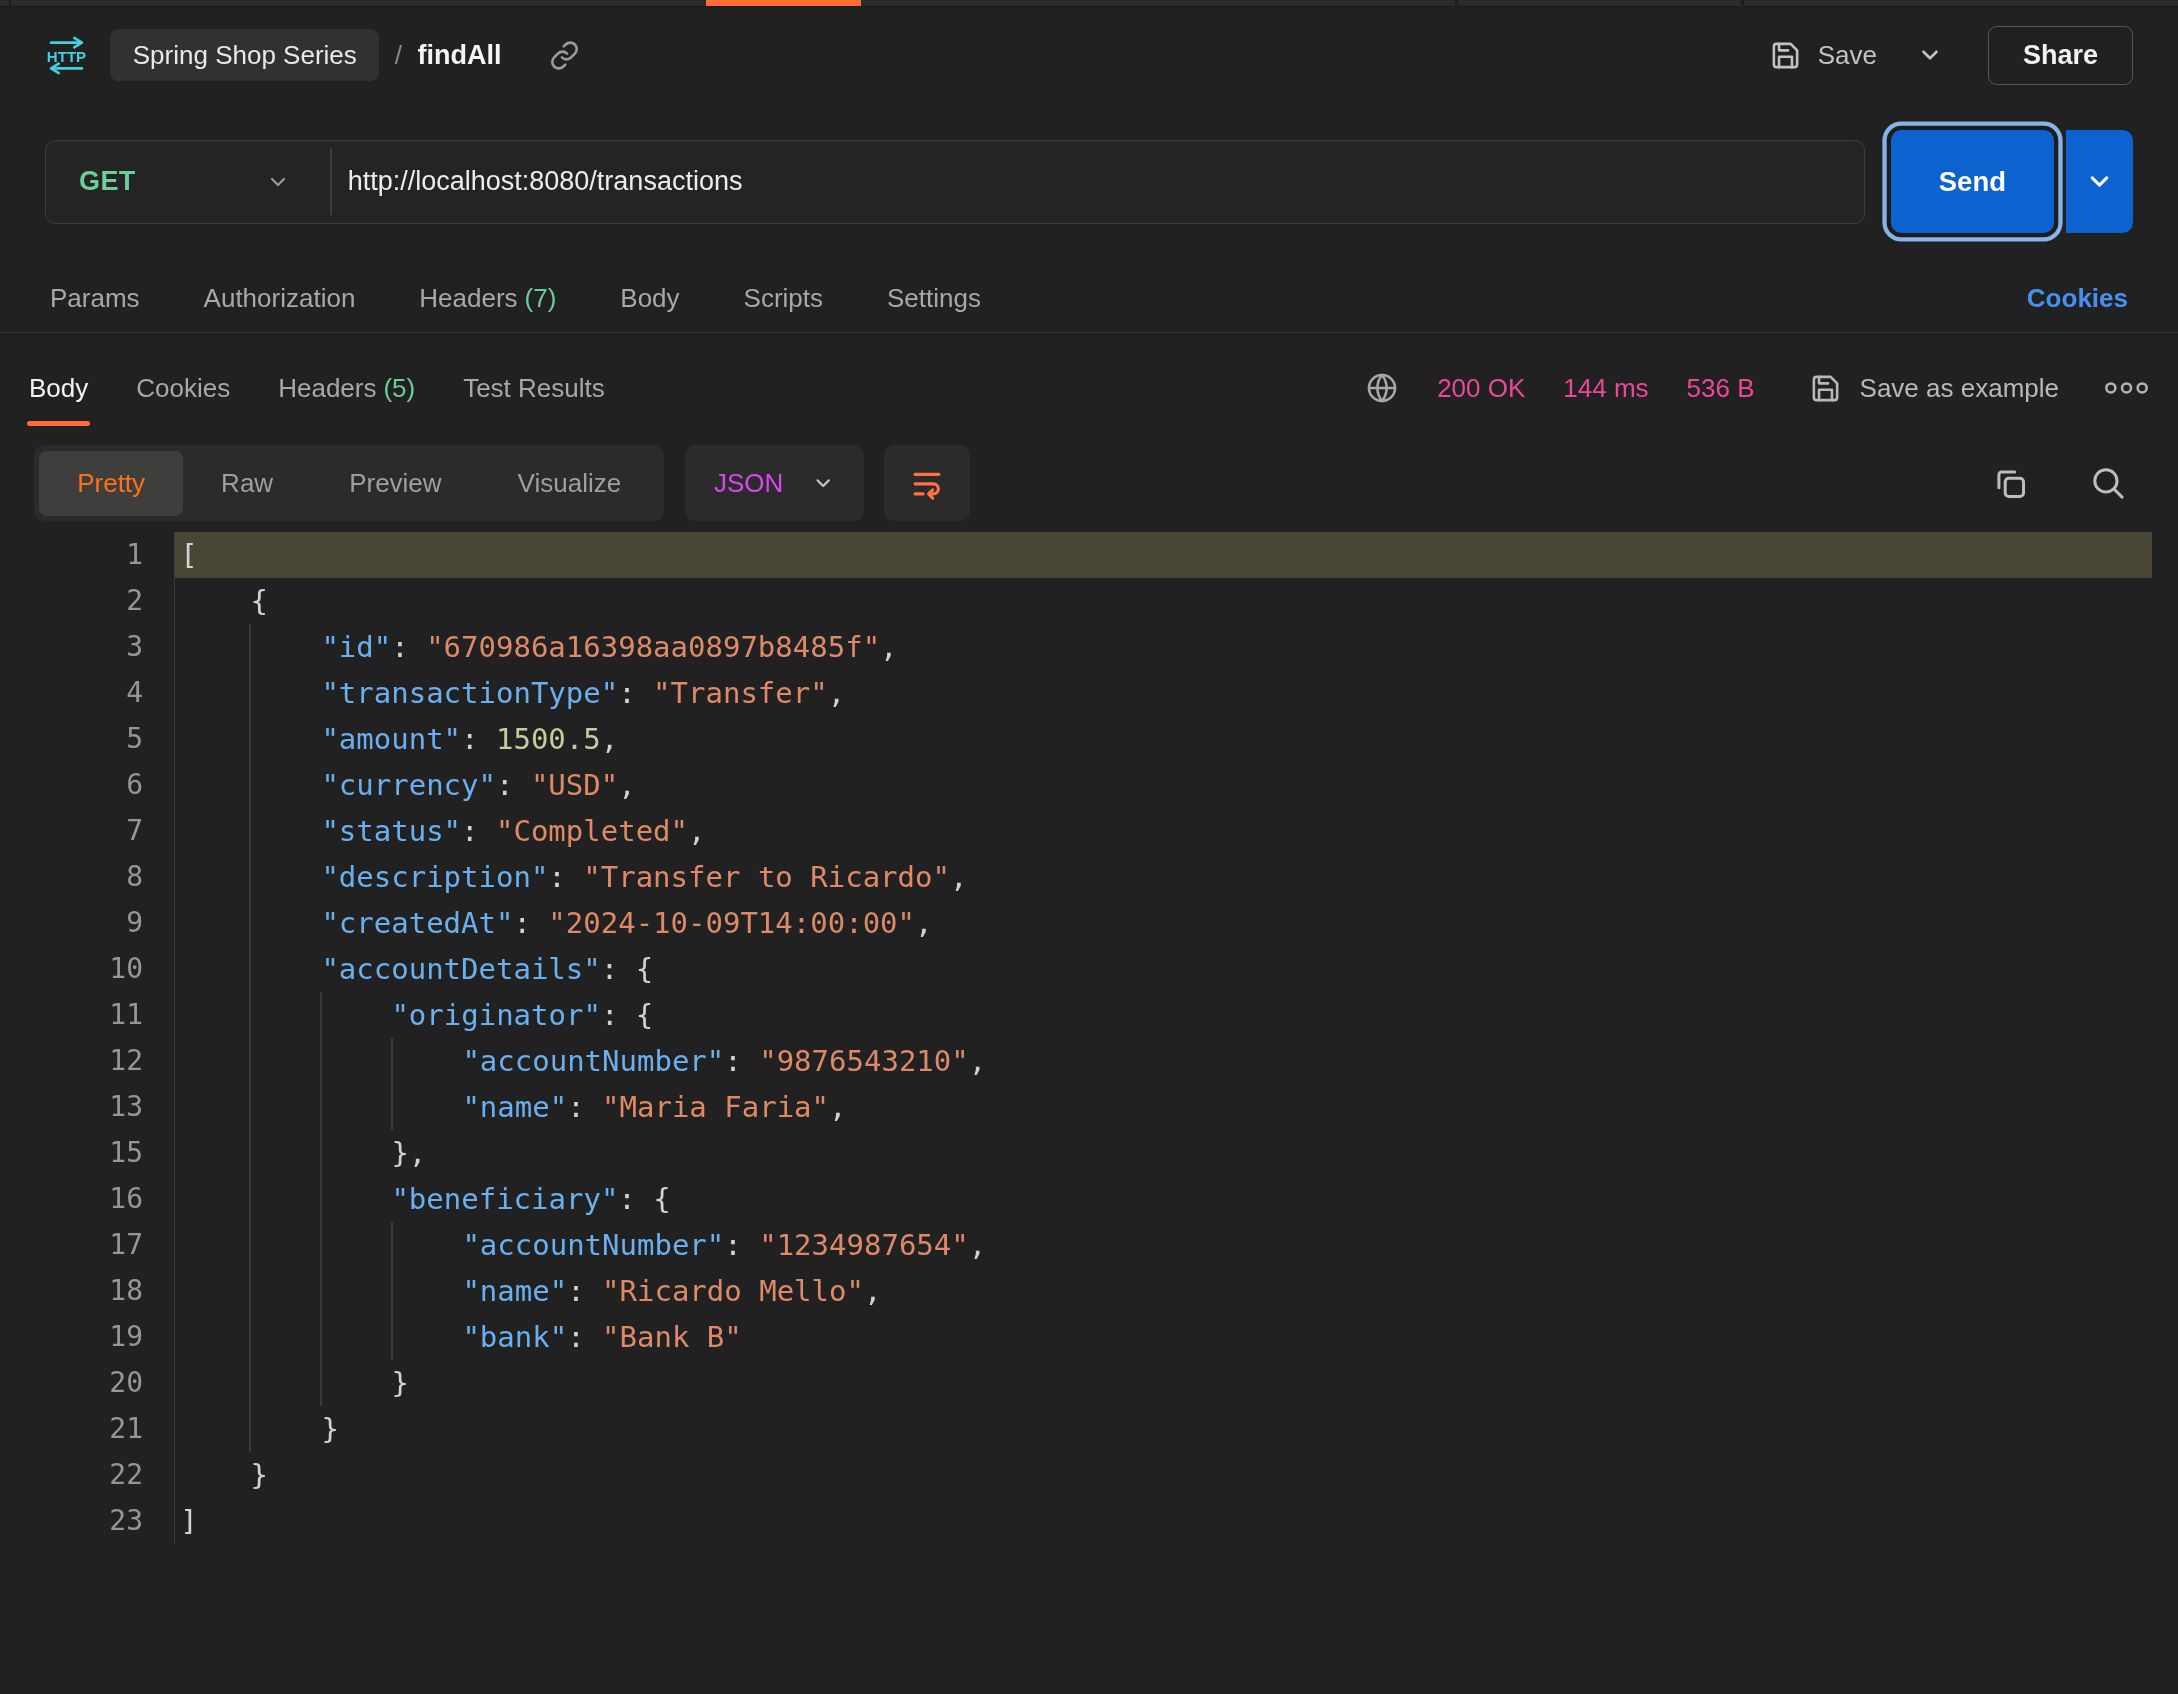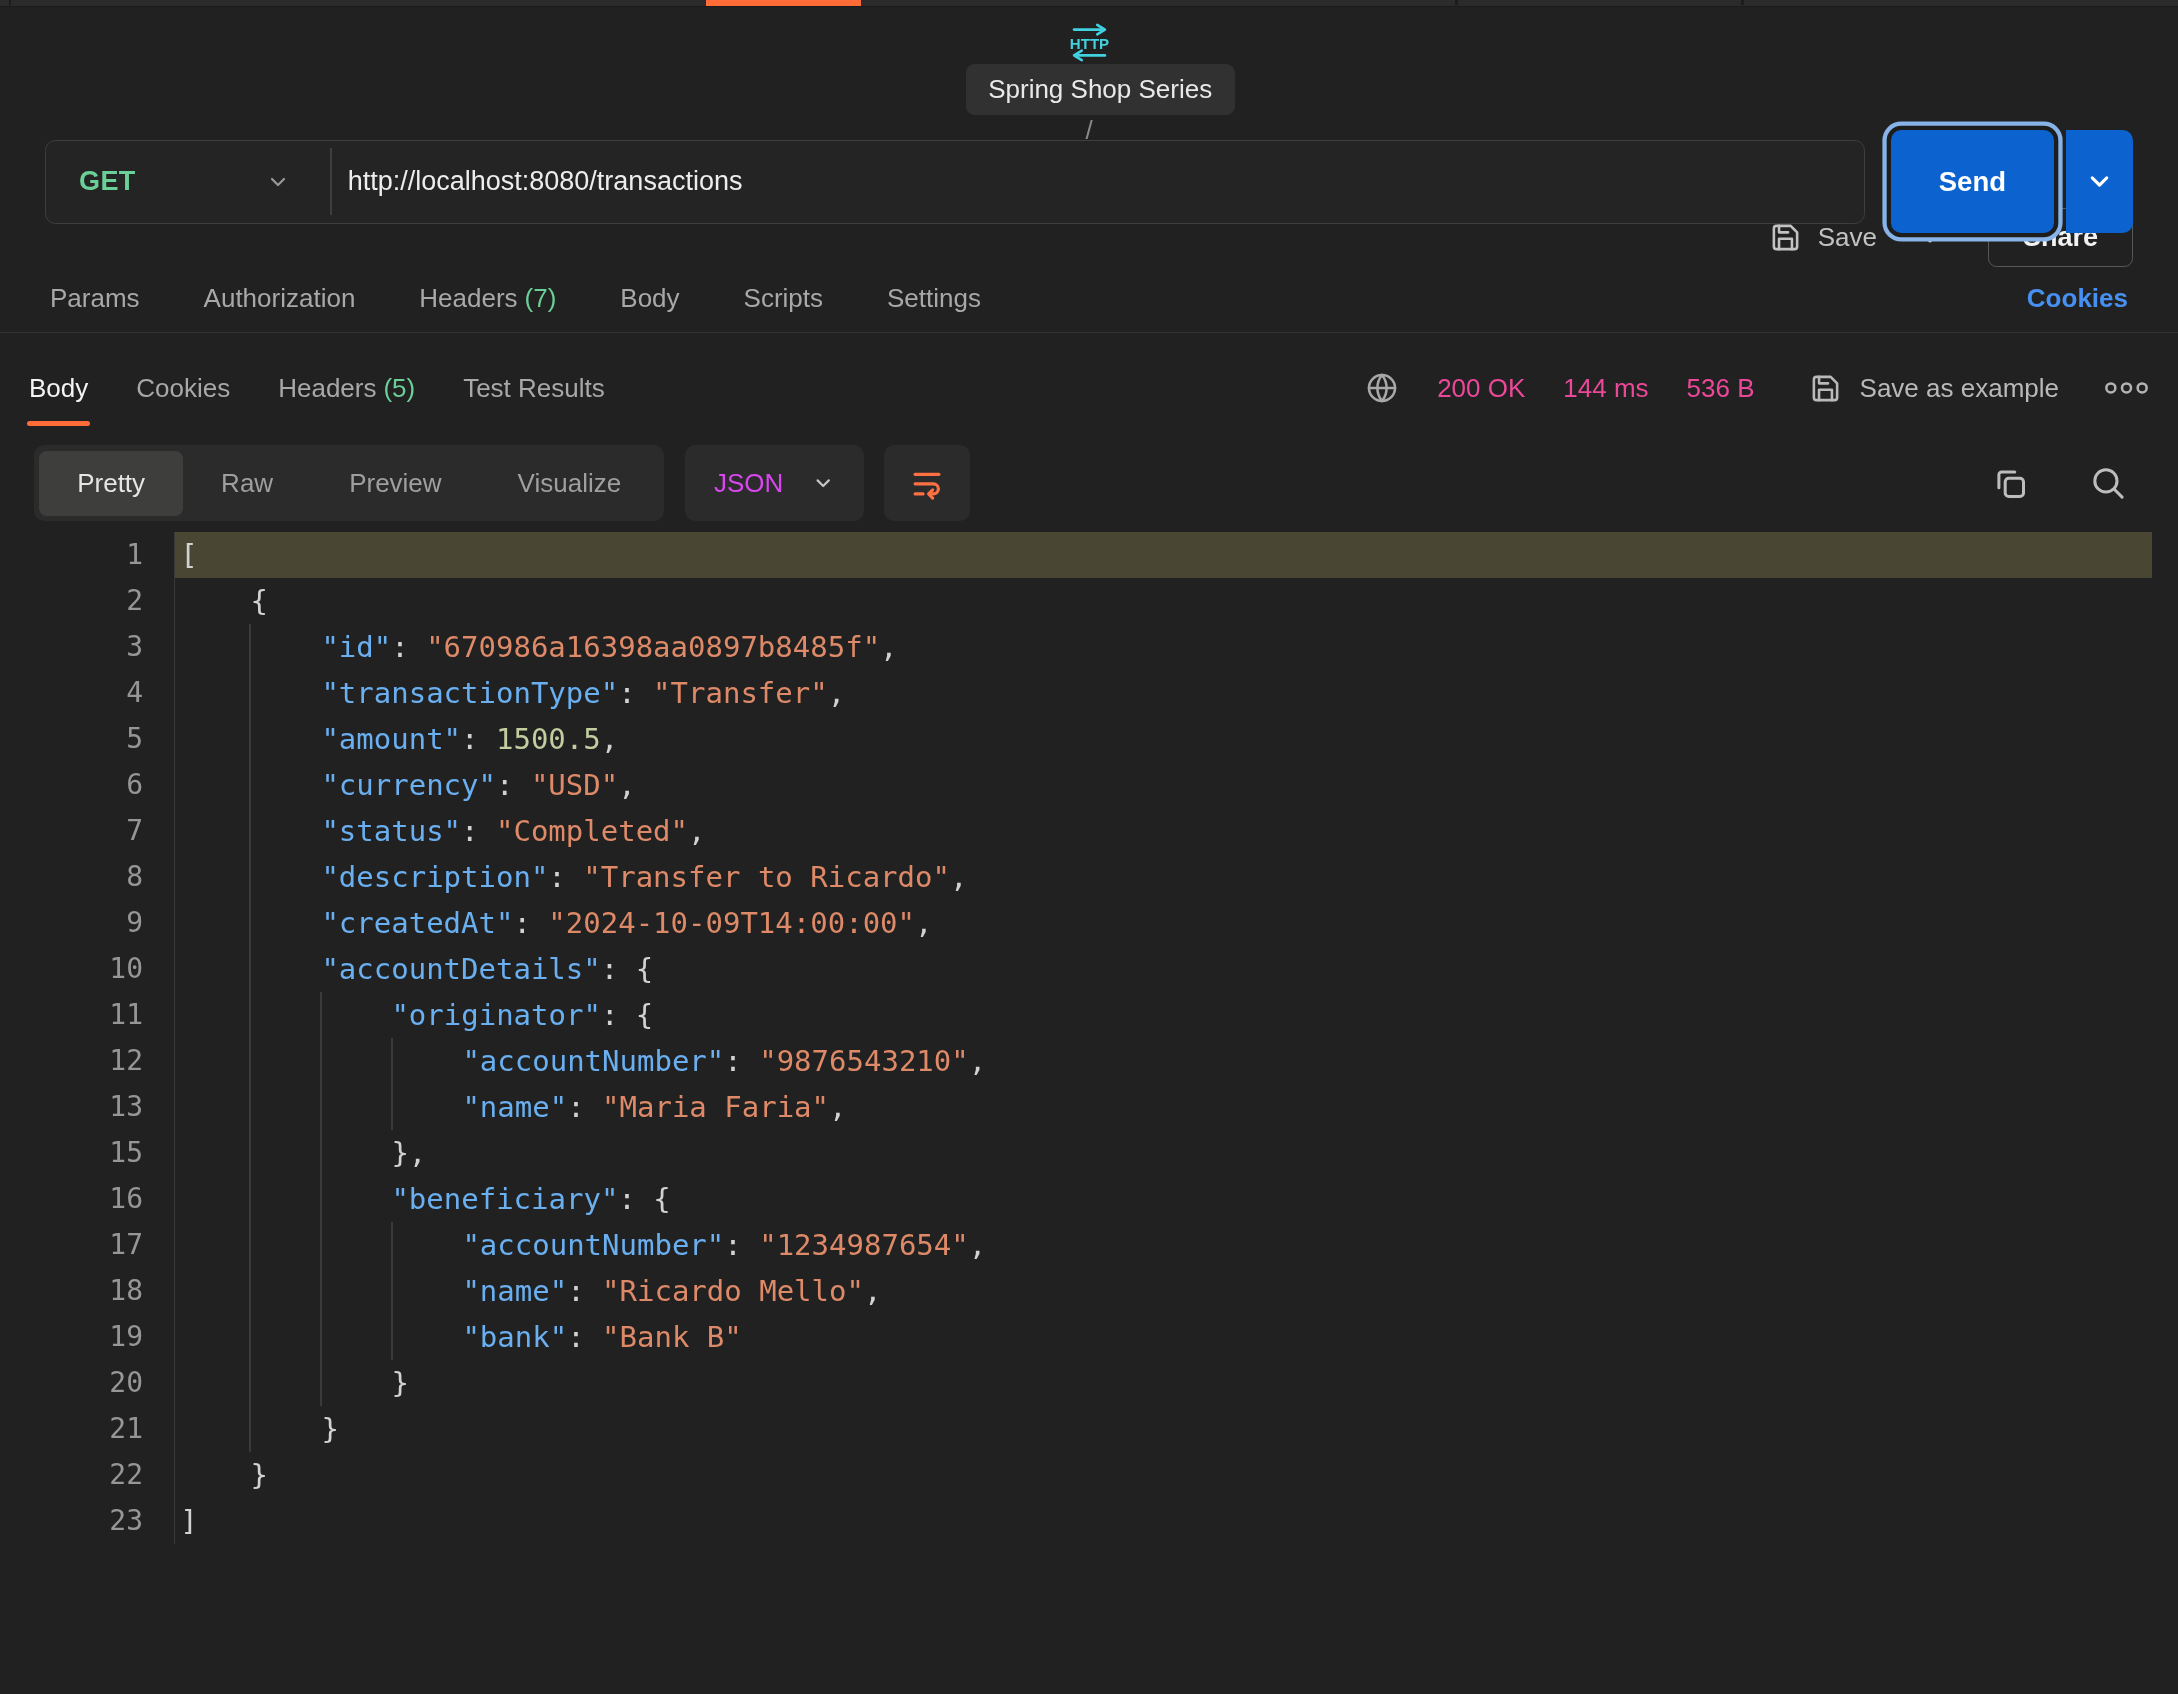--- a/index.html
+++ b/index.html
@@ -10,21 +10,21 @@
     font-family:"Liberation Sans", sans-serif;
     color:#f2f2f2;
     -webkit-font-smoothing:antialiased;
   }
   
   .tabstrip{ position:relative; height:6.9px; background:#2b2b2b; border-bottom:1.7px solid #1a1a1a; }
   .tabstrip .sep{ position:absolute; top:0; width:2.6px; height:5.2px; background:#1c1c1c; }
   .tab-indicator{ position:absolute; left:706px; top:0; width:155px; height:6px; background:#ff6c37; }
 
   
-  .titlebar{ display:flex; align-items:center; height:69px; margin-top:13.8px; padding:0 45px;flex-direction:column; }
+  .titlebar{ display:flex; align-items:center; height:69px; margin-top:13.8px; padding:0 45px; }
   .http-icon{ flex:none; width:43px; height:43px; }
   .collection-pill{
     margin-left:22.4px; background:#313131; border-radius:8.6px;
     padding:10.3px 22.4px; font-size:26px; color:#e9e9e9; white-space:nowrap; cursor:default;
   }
   .crumb-sep{ margin:0 15.5px; font-size:26px; color:#8a8a8a; }
   .request-name{ font-size:27px; font-weight:bold; color:#f5f5f5; }
   .link-icon{ margin-left:48px; color:#9b9b9b; display:flex; }
   .titlebar-right{ margin-left:auto; display:flex; align-items:center; }
   .save-btn{ display:flex; gap:17px; color:#c2c2c2; font-size:26px; cursor:pointer; }
@@ -91,21 +91,21 @@
   .net-green{ font-size:26px; color:#ec4899; margin-left:38px; white-space:nowrap; }
   .save-example{ display:flex; align-items:center; gap:19px; margin-left:55px;
                  color:#b9b9b9; font-size:26px; cursor:pointer; white-space:nowrap; }
   .dots-icon{ margin-left:45px; color:#b3b3b3; display:flex; cursor:pointer; }
 
   
   .restoolbar{ display:flex; align-items:center; margin-top:13.8px; height:83px; padding:0 52px 0 34px; }
   .seg-group{ display:flex; align-items:center; background:#2b2b2b; border-radius:10.3px; padding:5.2px; height:76px; }
   .mode{ height:65px; display:flex; align-items:center; padding:0 38px; font-size:26px;
          color:#9f9f9f; border-radius:7.7px; cursor:pointer; white-space:nowrap; }
-  .mode.active{ background:#3e3e3d; color:#e5e5e5; }
+  .mode.active{ background:#3e3e3d; color:#f97316; }
   .lang-group{ display:flex; align-items:center; gap:29px; background:#2b2b2b; border-radius:10.3px;
                padding:0 29px; height:76px; margin-left:20.6px; cursor:pointer; }
   .lang-label{ font-size:26px; color:#d946ef; }
   .lang-caret{ color:#c4c4c4; display:flex; }
   .wrap-group{ width:86px; height:76px; margin-left:20.6px; background:#2b2b2b; border-radius:10.3px;
                display:flex; align-items:center; justify-content:center; color:#ff7142; cursor:pointer; }
   .toolbar-right{ margin-left:auto; display:flex; align-items:center; gap:62px; }
   .tb-icon{ color:#bdbdbd; display:flex; cursor:pointer; }
 
   

